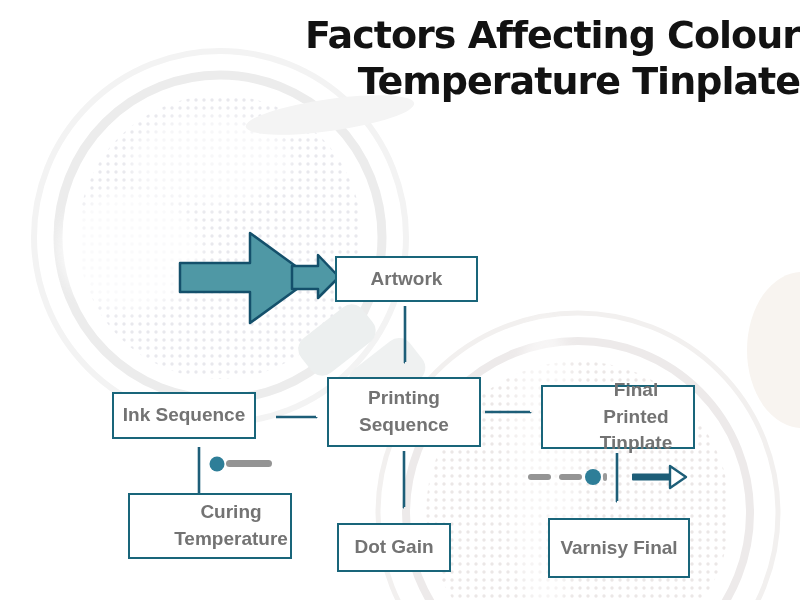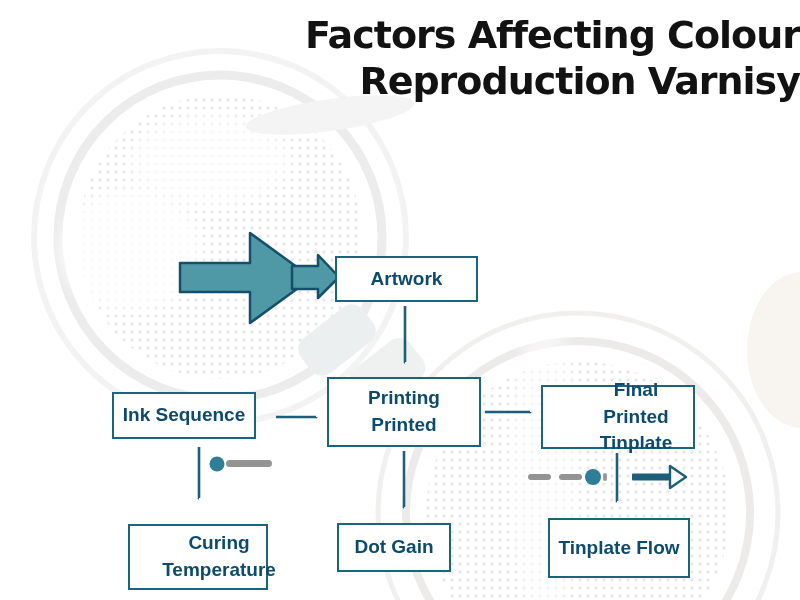--- a/index.html
+++ b/index.html
@@ -14,28 +14,28 @@
     position:absolute;left:0;top:12px;width:800px;z-index:3;
     text-align:right;font-family:"DejaVu Sans",sans-serif;
     font-weight:bold;font-size:38px;line-height:46px;
     letter-spacing:-1px;color:#121212;
   }
   .node{
     position:absolute;z-index:4;
     background:#ffffff;border:2px solid #19657a;
     display:flex;align-items:center;justify-content:center;
     text-align:center;font-weight:bold;font-size:19px;
-    line-height:1.4;color:#0c4a6e;box-sizing:border-box;
+    line-height:1.4;color:#737373;box-sizing:border-box;
     padding:2px 4px;
   }
   #node-artwork           {left:335px;top:256px;width:143px;height:46px;}
   #node-ink-sequence      {left:112px;top:392px;width:144px;height:47px;}
   #node-printing-process  {left:327px;top:377px;width:154px;height:70px;}
   #node-final-printed     {left:541px;top:385px;width:154px;height:64px;padding-left:40px;}
-  #node-curing-temperature{left:128px;top:524px;width:140px;height:66px;padding-left:46px;}
+  #node-curing-temperature{left:128px;top:493px;width:164px;height:66px;padding-left:46px;}
   #node-dot-gain          {left:337px;top:523px;width:114px;height:49px;}
   #node-varnisy-flow      {left:548px;top:518px;width:142px;height:60px;}
 </style>
 </head>
 <body>
 
 <div id="stage">
 
   <svg id="bg-decor" width="800" height="600" aria-hidden="true">
     <defs>
@@ -106,38 +106,38 @@
       <circle cx="593" cy="477" r="8" fill="#2e7e98"></circle>
     </g>
     <g>
       <rect x="632" y="473.5" width="38" height="7" rx="1" fill="#1d5e78"></rect>
       <polygon points="670,466 686,477 670,488" fill="#ffffff" stroke="#1d5e78" stroke-width="2.4" stroke-linejoin="round"></polygon>
     </g>
   </svg>
 
   <div class="title">
     <div>Factors Affecting Colour</div>
-    <div>Reproduction Varnisy</div>
+    <div>Temperature Tinplate</div>
   </div>
 
   <div class="node" id="node-artwork">
     <span>Artwork</span>
   </div>
   <div class="node" id="node-ink-sequence">
     <span>Ink Sequence</span>
   </div>
   <div class="node" id="node-printing-process">
-    <span>Printing Printed</span>
+    <span>Printing Sequence</span>
   </div>
   <div class="node" id="node-final-printed">
     <span>Final Printed Tinplate</span>
   </div>
   <div class="node" id="node-curing-temperature">
     <span>Curing Temperature</span>
   </div>
   <div class="node" id="node-dot-gain">
     <span>Dot Gain</span>
   </div>
   <div class="node" id="node-varnisy-flow">
-    <span>Tinplate Flow</span>
+    <span>Varnisy Final</span>
   </div>
 
 </div>
 
 </body></html>

